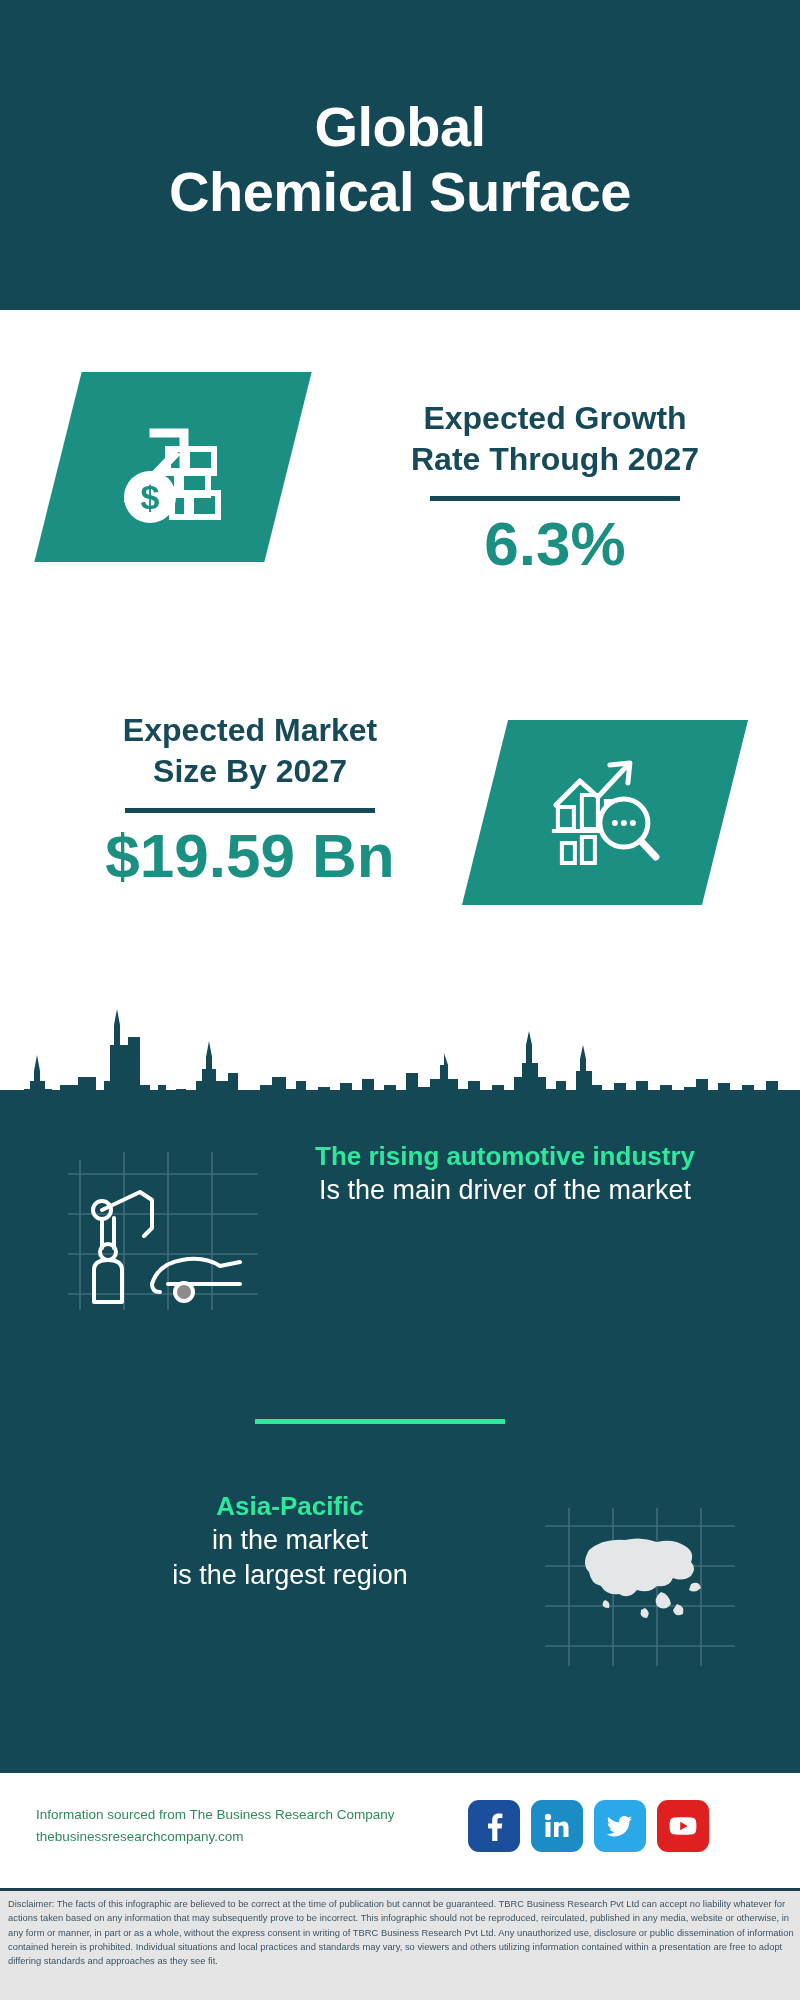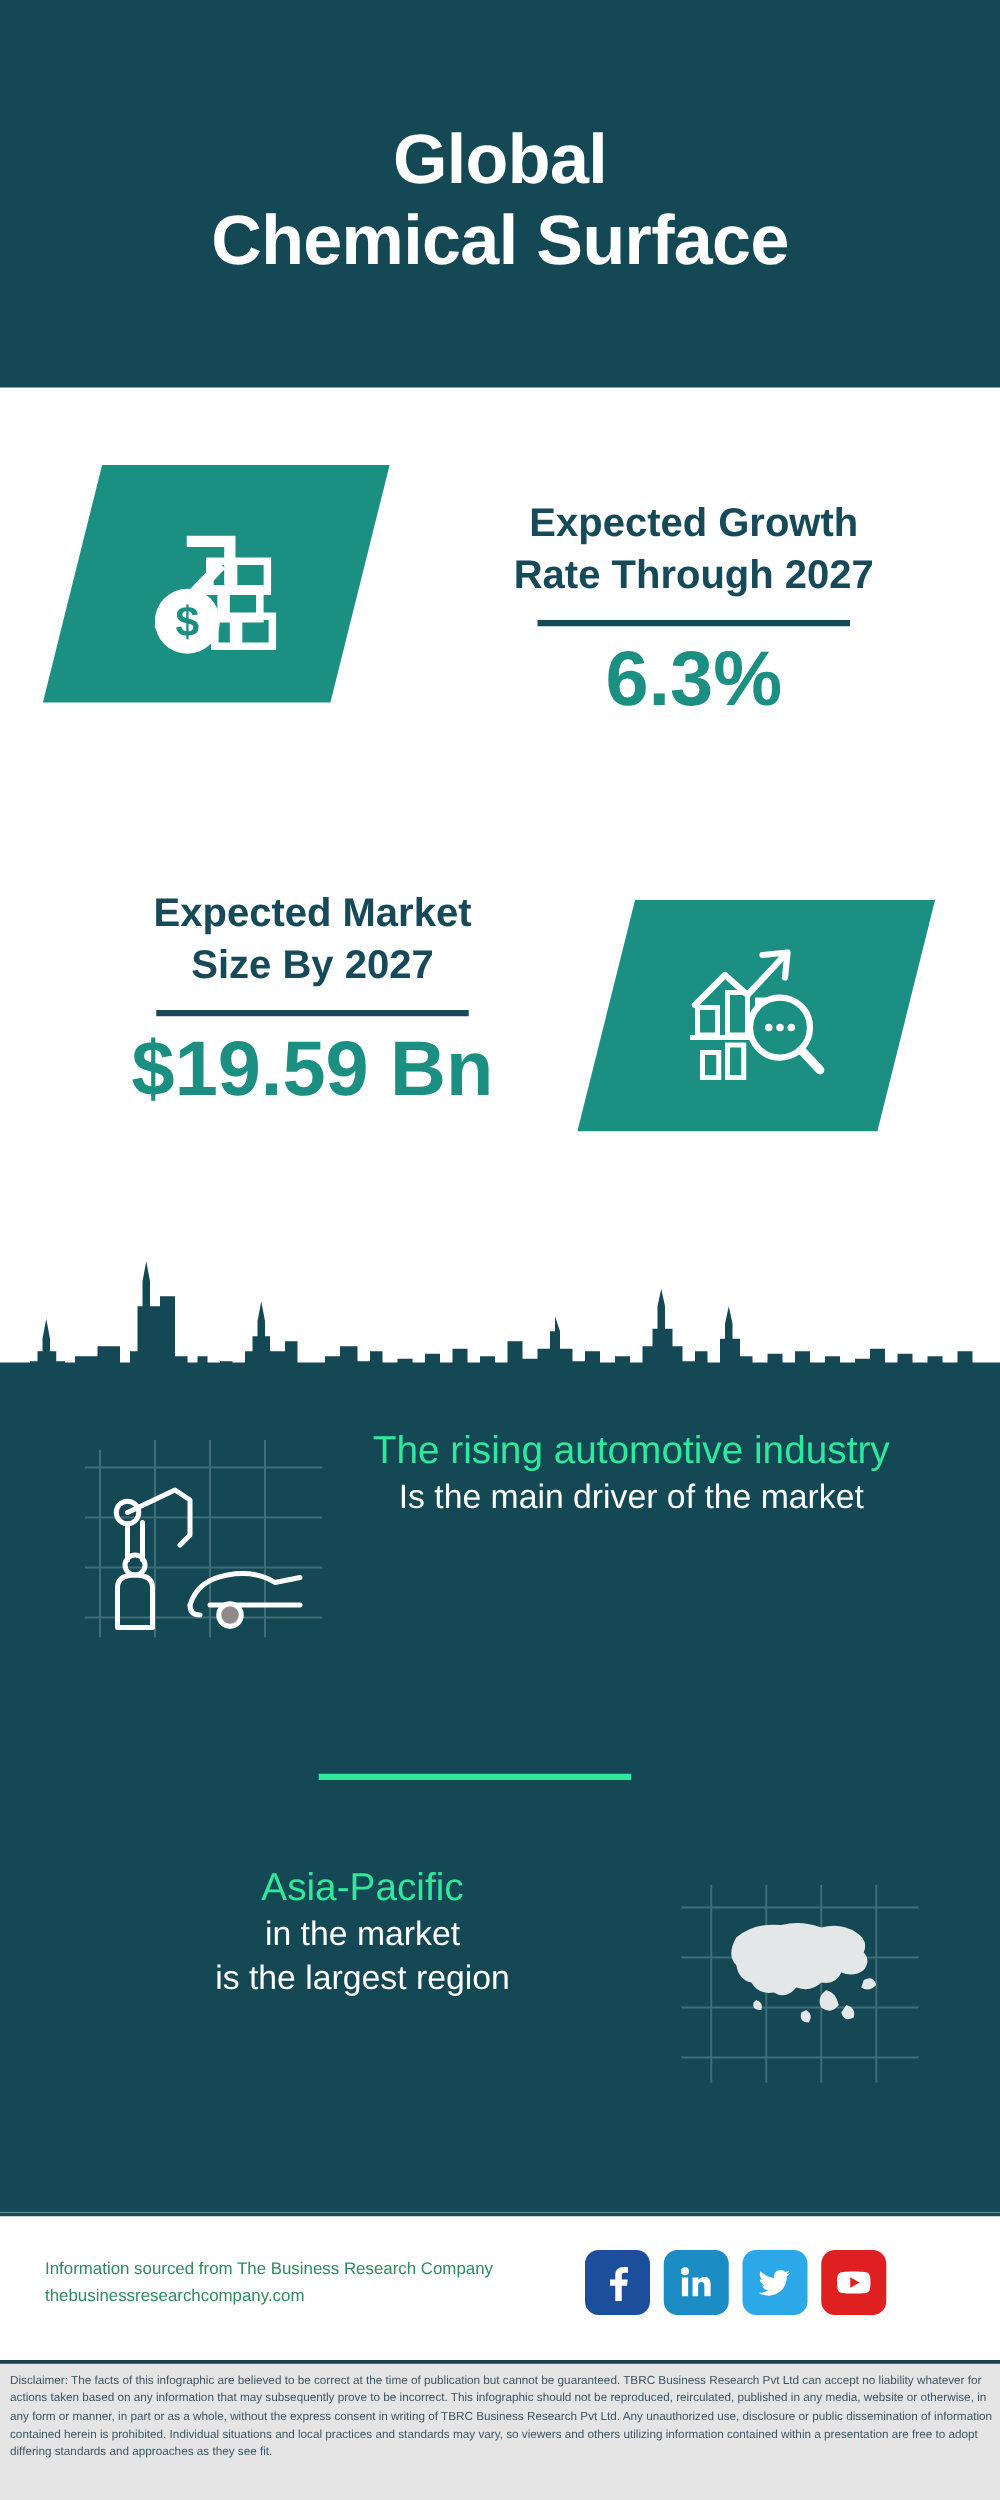--- a/index.html
+++ b/index.html
@@ -84,21 +84,21 @@
   .row-auto{
     position:absolute;left:0;top:1140px;width:800px;height:210px;
   }
   .auto-icon{
     position:absolute;left:68px;top:12px;width:190px;height:160px;
   }
   .auto-text{
     position:absolute;left:255px;top:0px;width:500px;text-align:center;
   }
   .green-head{
-    color:#2ee89b;font-size:31px;font-weight:normal;line-height:1.28;
+    color:#2ee89b;font-size:26px;font-weight:bold;line-height:1.28;
   }
   .white-sub{
     color:#ffffff;font-size:27px;line-height:1.3;font-weight:normal;
   }
 
   .divider-green{
     position:absolute;left:255px;top:1419px;width:250px;height:5px;
     background:#2ee89b;
   }
 

